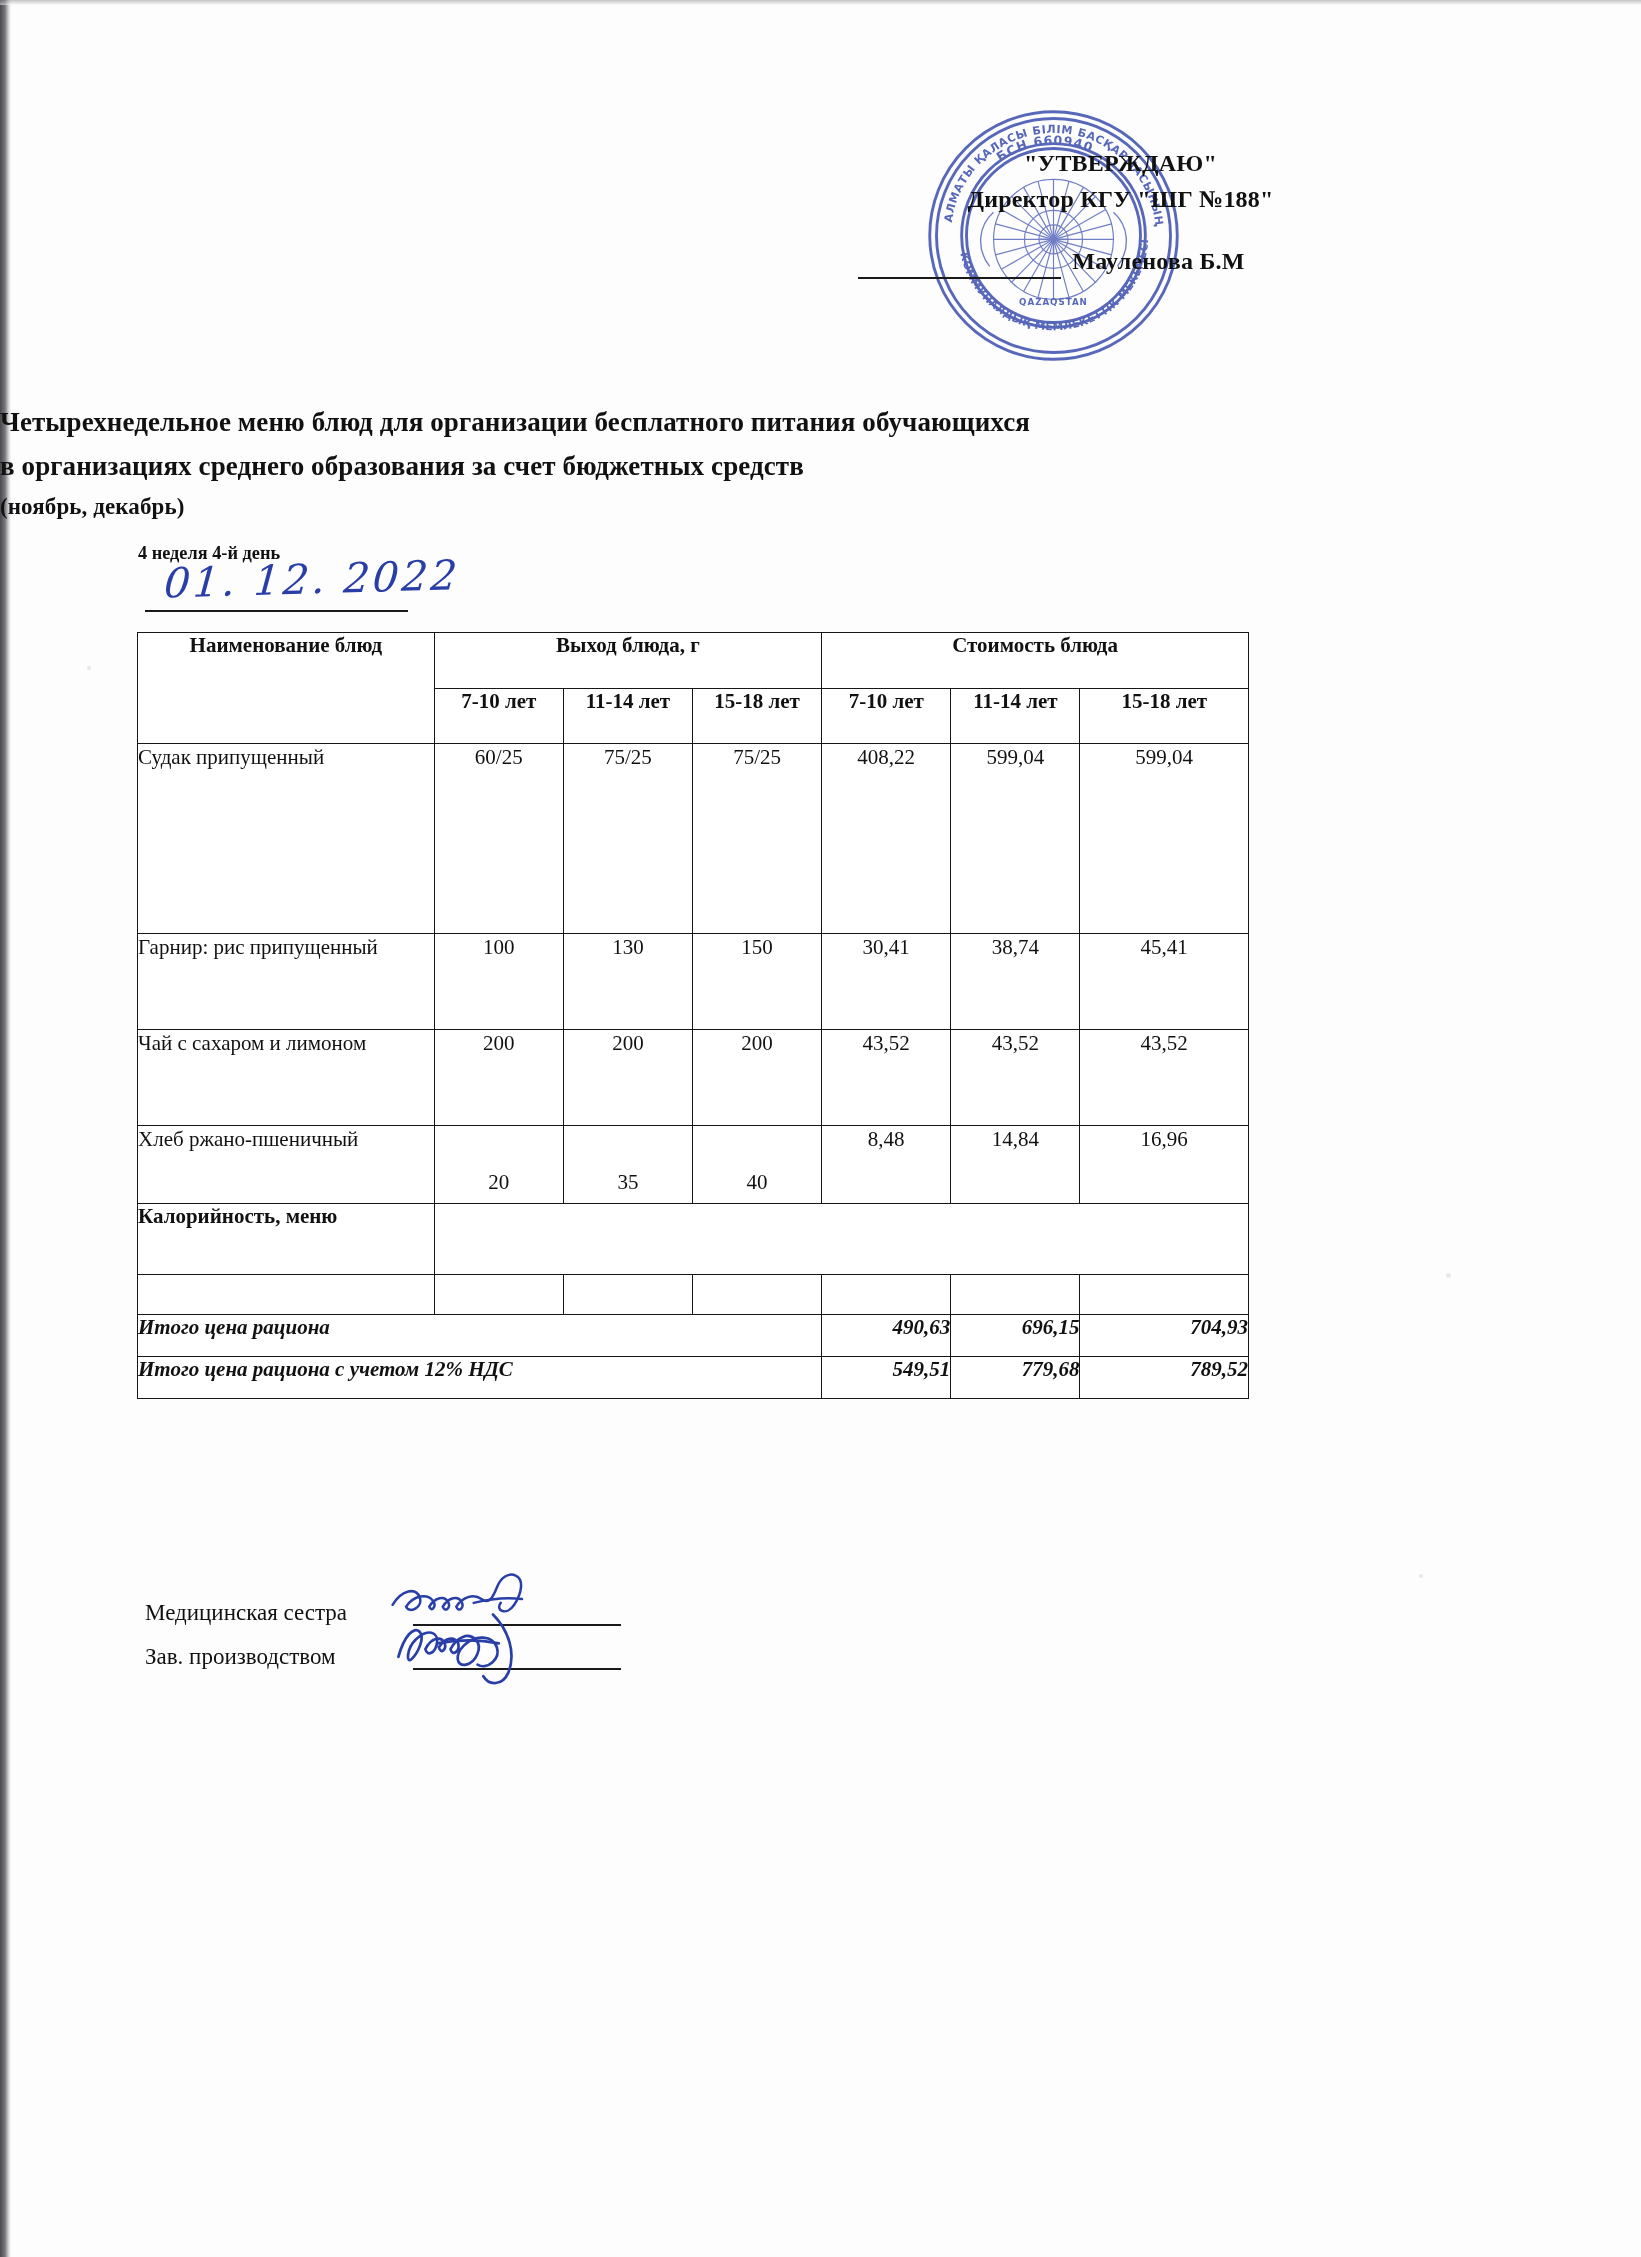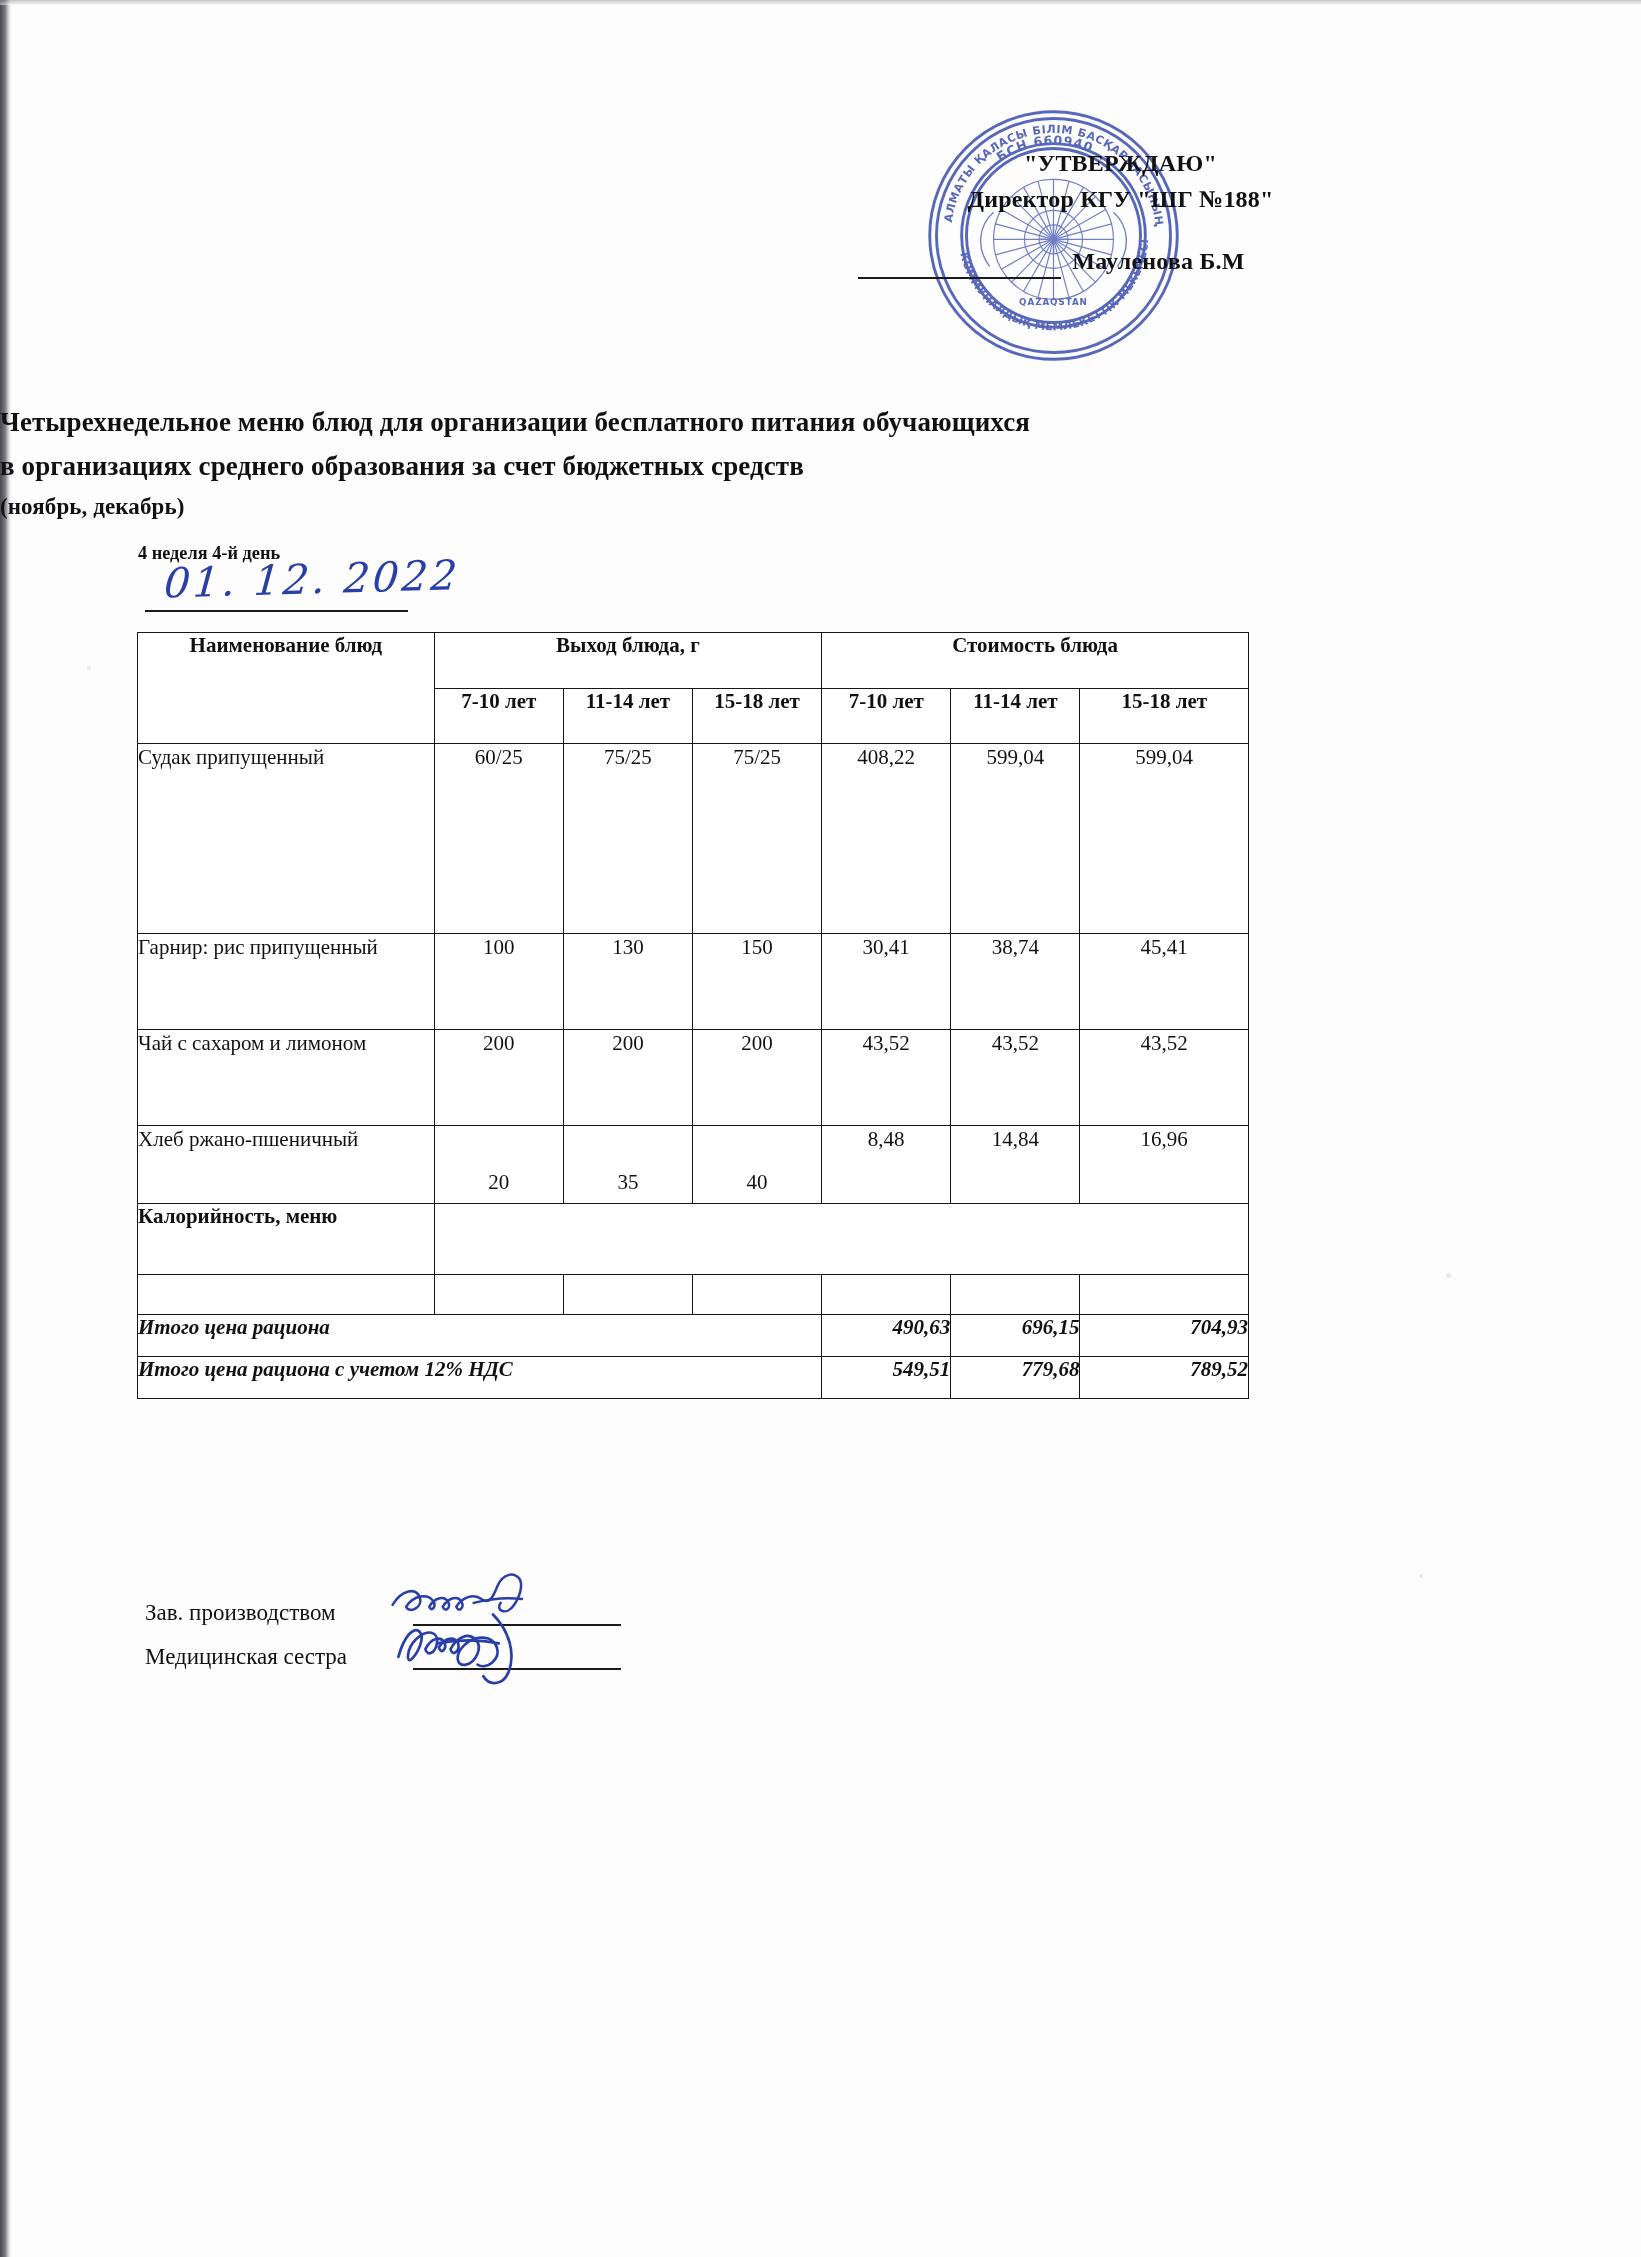--- a/index.html
+++ b/index.html
@@ -361,25 +361,25 @@
         <td class="total-label" colspan="4">Итого цена рациона с учетом 12% НДС</td>
         <td class="total-val">549,51</td>
         <td class="total-val">779,68</td>
         <td class="total-val">789,52</td>
       </tr>
     </tbody>
   </table>
 
   <div id="signatures">
     <div class="sig-row">
-      <span class="sig-label">Зав. производством</span>
+      <span class="sig-label">Медицинская сестра</span>
       <span class="sig-line"></span>
     </div>
     <div class="sig-row">
-      <span class="sig-label">Медицинская сестра</span>
+      <span class="sig-label">Зав. производством</span>
       <span class="sig-line"></span>
     </div>
   </div>
 
   <div id="sig-ink">
     <svg viewBox="0 0 260 130" xmlns="http://www.w3.org/2000/svg">
       <g fill="none" stroke="#2a3ea8" stroke-width="2.6" stroke-linecap="round">
         <path d="M12,42 C22,26 36,24 40,34 C44,44 30,52 26,44 C34,32 48,30 54,38 C58,44 52,50 50,44 C56,34 66,32 70,40 C72,46 66,50 64,44 C70,34 80,32 84,40 C86,46 80,50 78,44 C84,34 96,30 104,36 C112,42 116,34 120,24 C124,14 132,8 140,12 C148,16 146,30 138,42 C130,54 118,48 124,40"></path>
         <path d="M96,40 C112,36 130,34 146,36"></path>
       </g>

